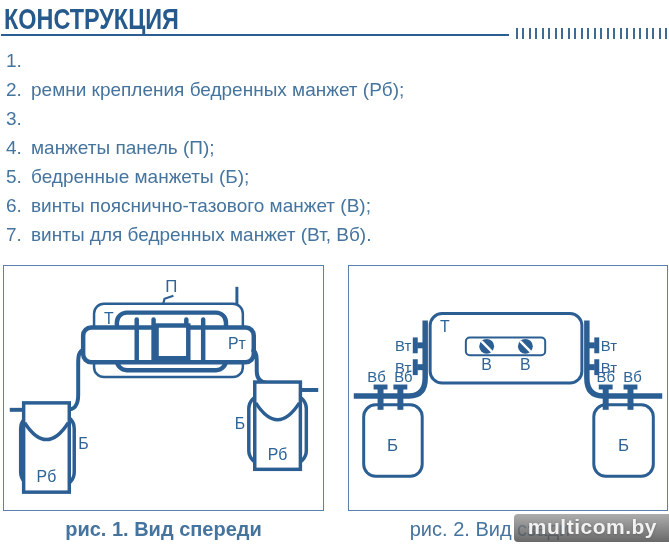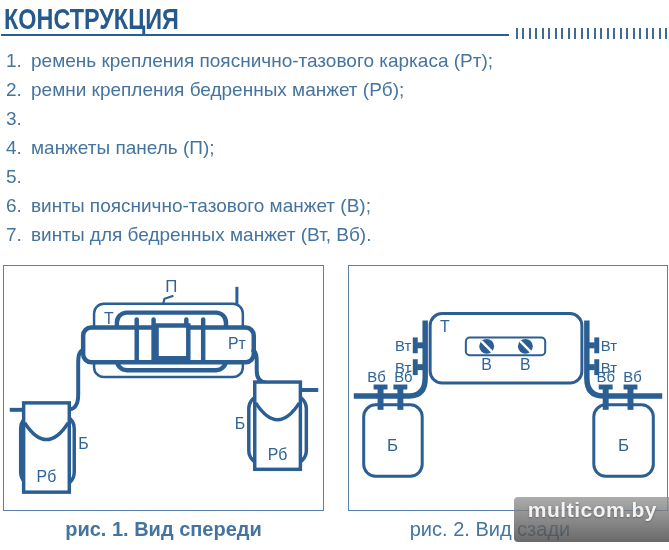--- a/index.html
+++ b/index.html
@@ -19,55 +19,55 @@
   .parts{position:absolute;top:50px;left:6px;width:640px;}
   .part{display:flex;align-items:flex-start;height:29px;font-size:19px;color:#45749e;}
   .part .num{width:25px;flex:0 0 25px;}
   .panel{position:absolute;top:265px;height:244px;border:1px solid #5a81ab;background:#fff;}
   .panel1{left:3px;width:319px;}
   .panel2{left:348px;width:318px;}
   .caption{position:absolute;top:518px;font-size:20px;color:#45749e;text-align:center;}
   .cap1{left:3px;width:321px;font-weight:bold;}
   .cap2{left:330px;width:320px;}
   .watermark{
-    position:absolute;right:0;bottom:8px;padding:1px 12px 20px 14px;
+    position:absolute;right:0;bottom:8px;padding:1px 12px 3px 14px;
     background:linear-gradient(180deg,rgba(150,150,150,.78),rgba(72,72,72,.82));
     color:#f2f2f2;font-size:21px;font-weight:bold;letter-spacing:.5px;
     border-radius:4px 0 0 4px;text-shadow:0 1px 2px #666;
   }
   svg{display:block;}
   svg .ln{stroke:#2b5e92;fill:none;}
   svg .fw{fill:#ffffff;}
   svg text{fill:#2f6496;font-family:"Liberation Sans",sans-serif;}
 </style>
 </head>
 <body>
 
 <div class="title">КОНСТРУКЦИЯ</div>
 <div class="rule"></div>
 <div class="ticks"></div>
 
 <div class="parts">
   <div class="part">
     <span class="num">1.</span>
-    <span>ремень крепления пояснично-тазового каркаса (Рт);</span>
   </div>
   <div class="part">
     <span class="num">2.</span>
     <span>ремни крепления бедренных манжет (Рб);</span>
   </div>
   <div class="part">
     <span class="num">3.</span>
   </div>
   <div class="part">
     <span class="num">4.</span>
     <span>манжеты панель (П);</span>
   </div>
   <div class="part">
     <span class="num">5.</span>
+    <span>бедренные манжеты (Б);</span>
   </div>
   <div class="part">
     <span class="num">6.</span>
     <span>винты пояснично-тазового манжет (В);</span>
   </div>
   <div class="part">
     <span class="num">7.</span>
     <span>винты для бедренных манжет (Вт, Вб).</span>
   </div>
 </div>

